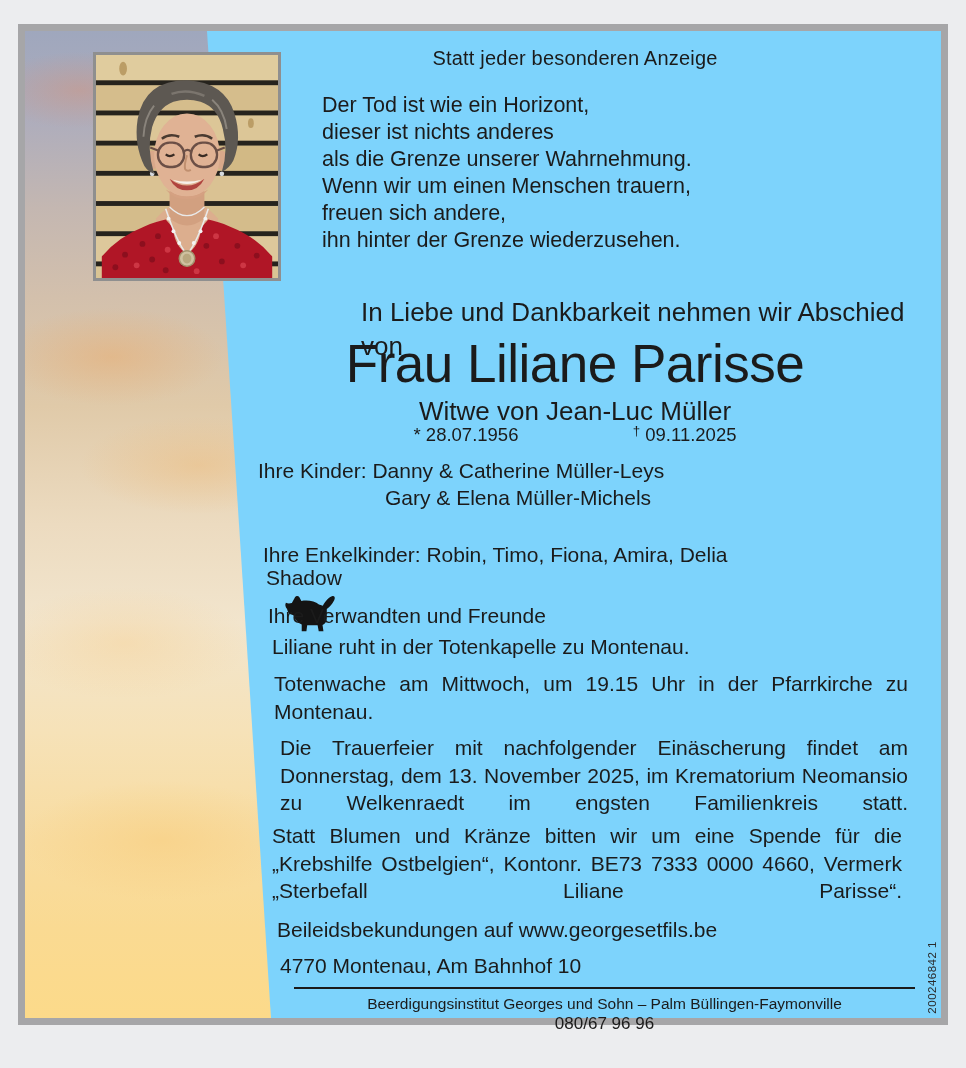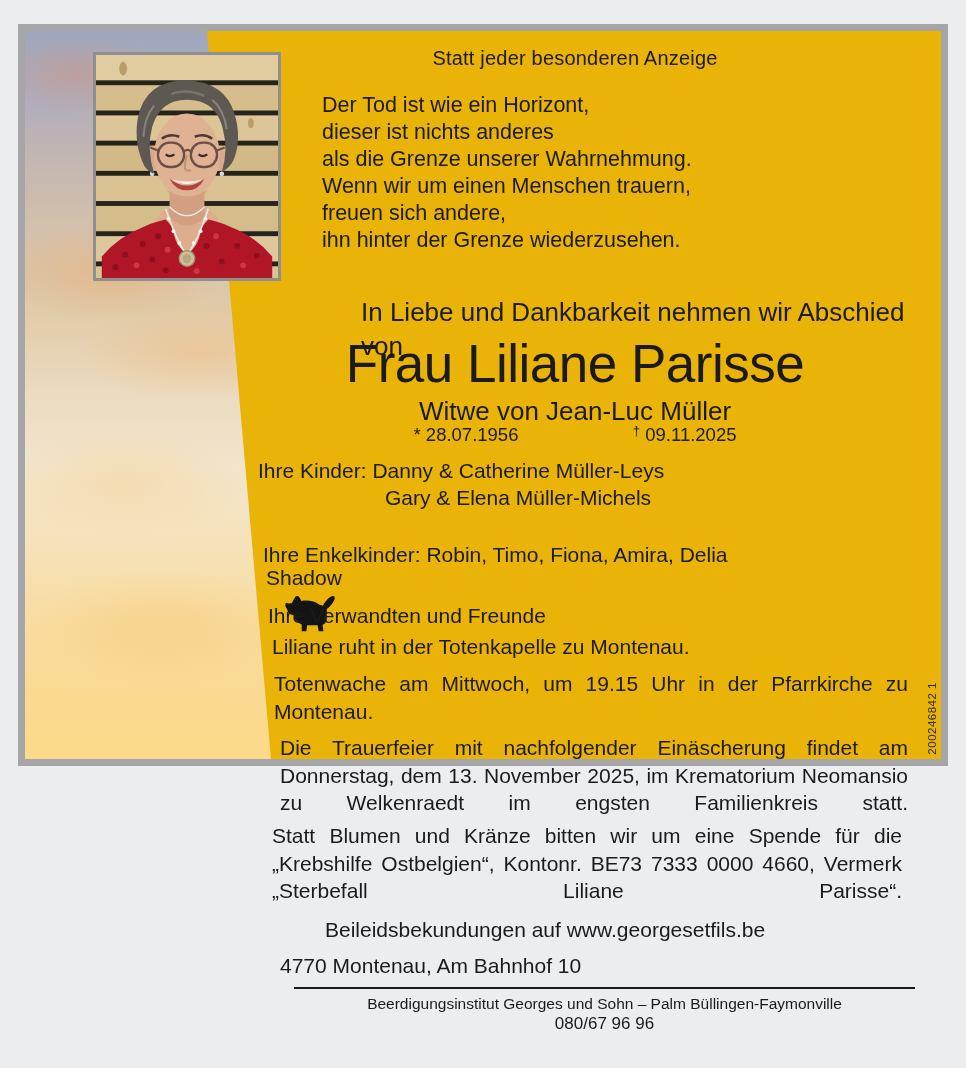--- a/index.html
+++ b/index.html
@@ -4,22 +4,22 @@
 <style>
   html,body{margin:0;padding:0;}
   body{
     width:966px;height:1068px;position:relative;overflow:hidden;
     background:#ecedef;
     font-family:"Liberation Sans", sans-serif;
     color:#1b1b1b;
     -webkit-font-smoothing:antialiased;
   }
   .card{
-    position:absolute;left:18px;top:24px;width:930px;height:742px;
-    background:#eab308;border:7px solid #a6a6a8;box-sizing:border-box;
+    position:absolute;left:18px;top:24px;width:930px;height:1001px;
+    background:#7dd3fc;border:7px solid #a6a6a8;box-sizing:border-box;
   }
   
   .sky{
     position:absolute;left:0;top:0;bottom:0;width:248px;
     clip-path:polygon(0 0,182px 0,246px 100%,0 100%);
     background:
       radial-gradient(130px 55px at 22% 6%, rgba(214,146,120,.45), transparent 70%),
       radial-gradient(150px 60px at 75% 14%, rgba(140,142,158,.40), transparent 70%),
       radial-gradient(160px 70px at 35% 33%, rgba(233,172,110,.50), transparent 70%),
       radial-gradient(170px 70px at 70% 44%, rgba(238,186,120,.45), transparent 70%),
@@ -49,21 +49,21 @@
   .grandchildren{top:494px;left:23px;font-size:21px;margin-top:16px;}
   .pet-row{top:519px;left:26px;font-size:21px;display:flex;align-items:flex-start;flex-direction:column;}
   .pet-row .pet-name{padding-top:14px;}
   .pet-row svg{margin-left:16px;width:56px;height:46px;}
   .relatives{top:571px;left:28px;font-size:21px;}
   .p-resting{top:602px;left:32px;font-size:21px;}
   .p-wake{top:639px;left:34px;width:634px;font-size:21px;line-height:27.5px;text-align:justify;}
   .p-wake::after,.p-funeral::after,.p-donation::after{content:"";display:inline-block;width:100%;}
   .p-funeral{top:703px;left:40px;width:628px;font-size:21px;line-height:27.5px;text-align:justify;}
   .p-donation{top:791px;left:32px;width:630px;font-size:21px;line-height:27.5px;text-align:justify;}
-  .p-condolences{top:885px;left:37px;font-size:21px;margin-left:48px;}
+  .p-condolences{top:885px;left:37px;font-size:21px;}
   .p-address{top:921px;left:40px;font-size:21px;}
   .footer{top:956px;left:54px;width:621px;text-align:center;}
   .footer .rule{border-top:2px solid #1a1a1a;margin-bottom:5px;}
   .footer .institute{font-size:15.5px;line-height:19px;}
   .footer .phone{font-size:17px;line-height:21px;}
   .side-id{
     position:absolute;right:3px;bottom:4px;
     writing-mode:vertical-rl;transform:rotate(180deg);
     font-size:11.5px;letter-spacing:.5px;color:#2a2a2a;
   }

